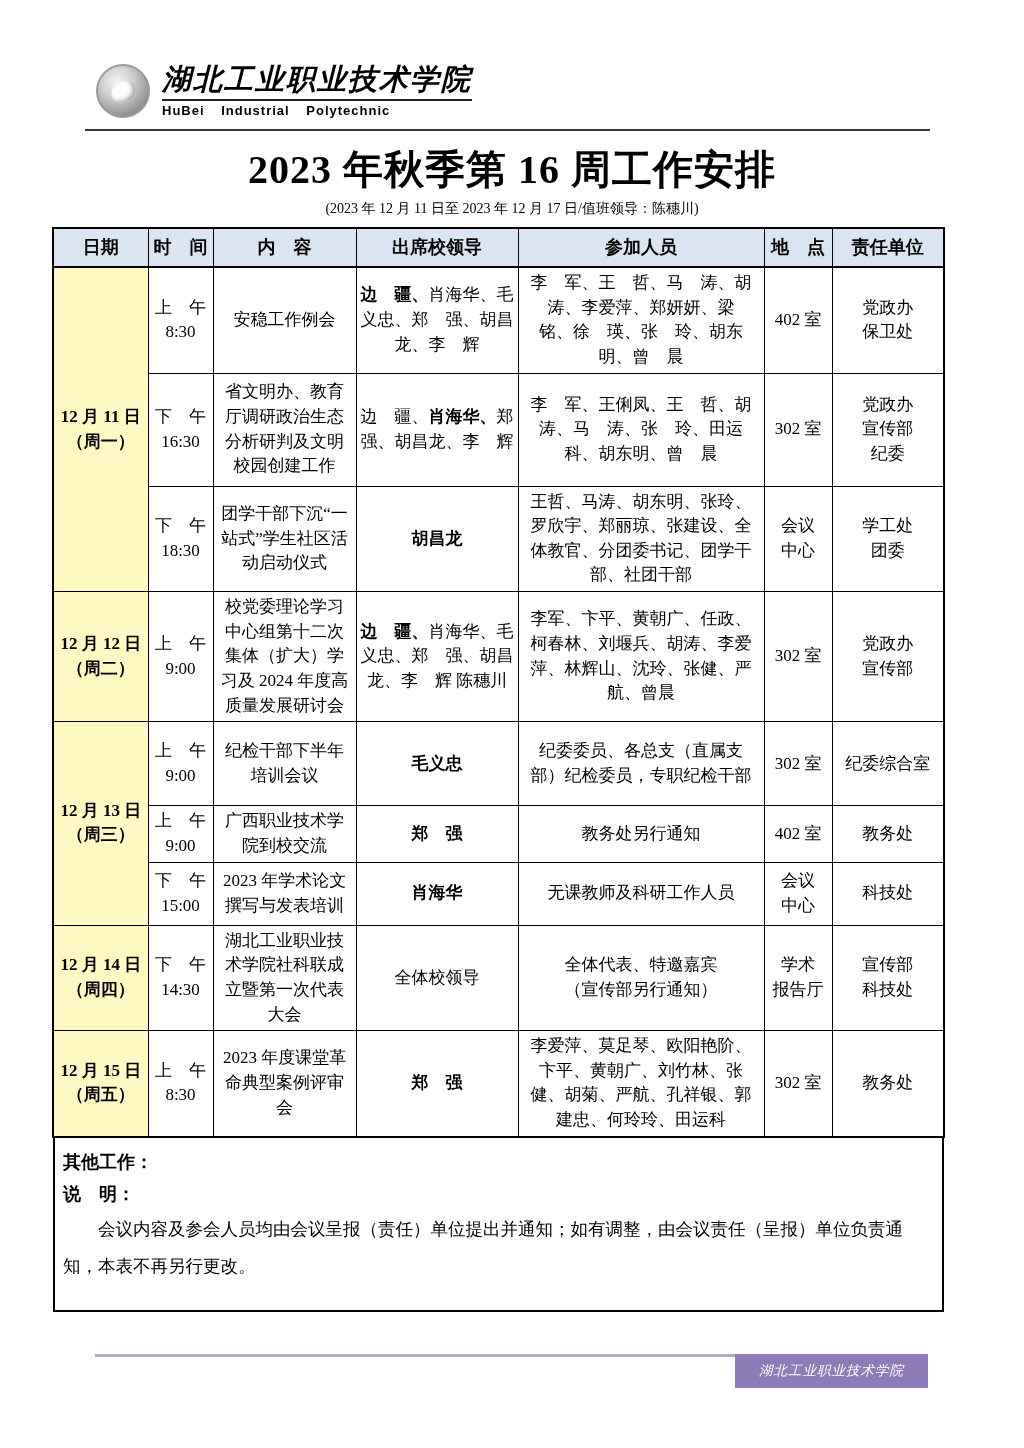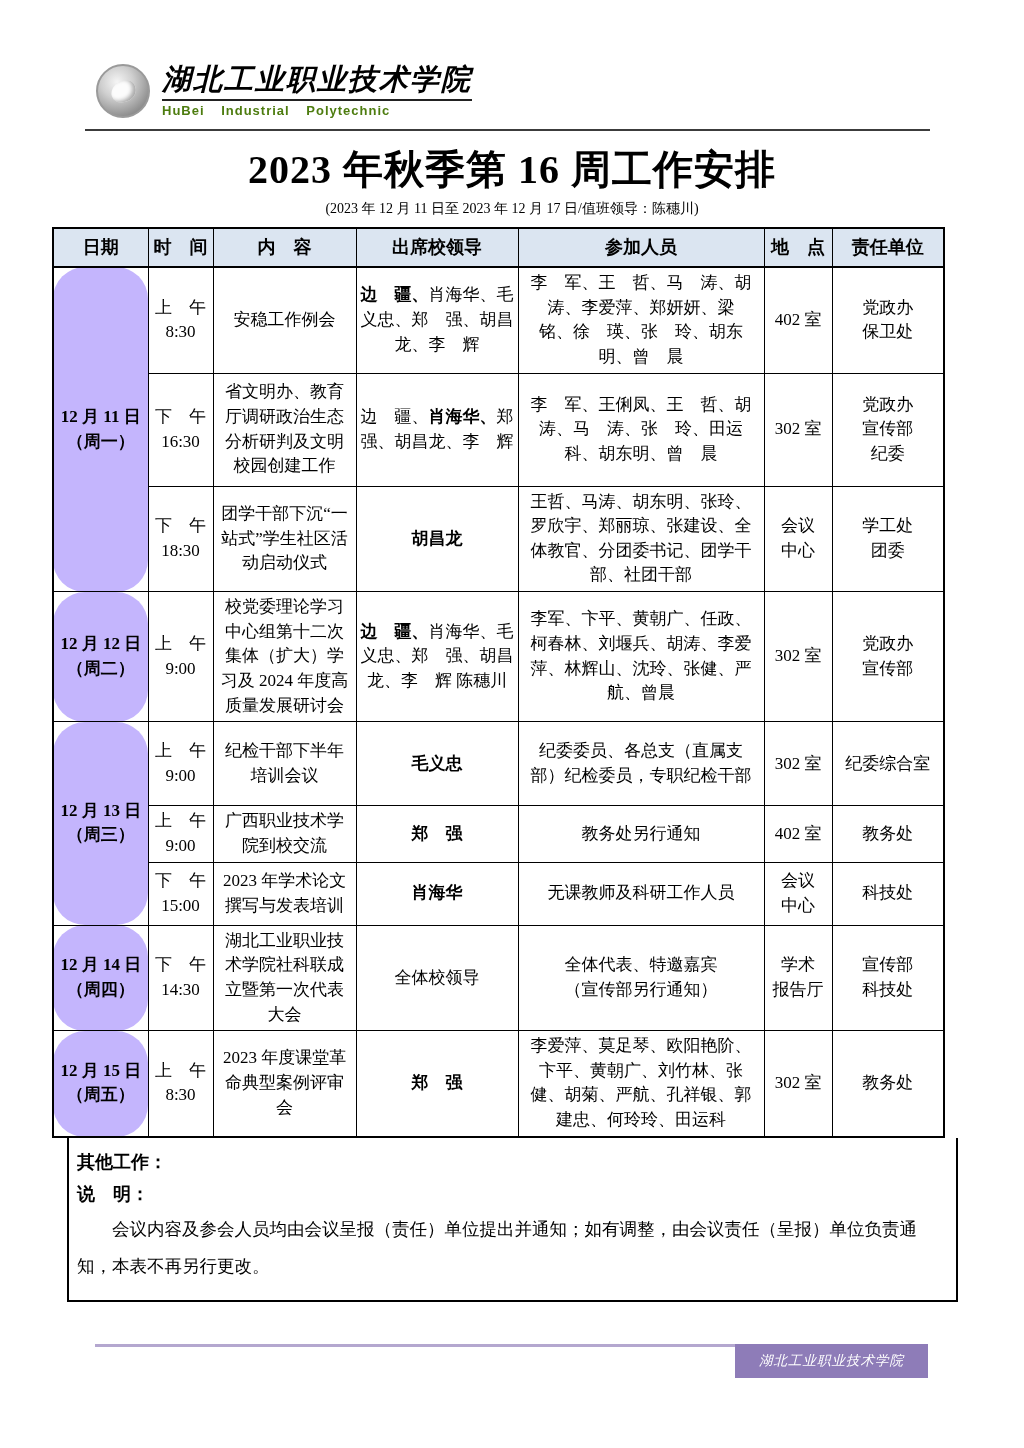--- a/index.html
+++ b/index.html
@@ -48,21 +48,21 @@
     letter-spacing: 2px;
     line-height: 1.1;
     padding-bottom: 3px;
     border-bottom: 2px solid #222;
     width: fit-content;
   }
   .logo-en {
     font-family: "Liberation Sans", "DejaVu Sans", sans-serif;
     font-size: 13px;
     font-weight: bold;
-    color: #4d7c0f;
+    color: #000000;
     letter-spacing: 1px;
     word-spacing: 12px;
     margin-top: 2px;
   }
   .top-rule {
     margin: 7px 0 0 85px;
     width: 845px;
     height: 2px;
     background: #3c3c3c;
   }
@@ -97,41 +97,40 @@
     overflow: hidden;
   }
   .schedule th {
     background: #dbe5f1;
     font-weight: bold;
     font-size: 18px;
     height: 39px;
     border-bottom: 2px solid #000;
   }
   .schedule td.date-cell {
-    background: #c4b5fd;
-    font-weight: bold;
-    border-radius: 32px;
+    background: #fef9c3;
+    font-weight: bold;
   }
   .schedule .bld { font-weight: bold; }
   tr.rh0 { height: 83px; }
   tr.rh1 { height: 113px; }
   tr.rh2 { height: 105px; }
   tr.rh3 { height: 130px; }
   tr.rh4 { height: 84px; }
   tr.rh5 { height: 55px; }
   tr.rh6 { height: 63px; }
   tr.rh7 { height: 83px; }
   tr.rh8 { height: 105px; }
   
   .notes {
-    margin-left: 67px;
+    margin-left: 53px;
     width: 891px;
     border: 2px solid #000;
     border-top: none;
-    padding: 8px 10px 14px 8px;
+    padding: 8px 10px 24px 8px;
     font-size: 17.5px;
   }
   .notes .n-title { font-weight: bold; font-size: 18px; line-height: 1.8; }
   .notes .n-item { text-indent: 2em; line-height: 1.8; margin: 6px 0 8px 0; }
   .notes .n-body { text-indent: 2em; line-height: 2.15; }
   
   .page-footer {
     margin: 42px 0 0 95px;
     width: 833px;
     display: flex;

